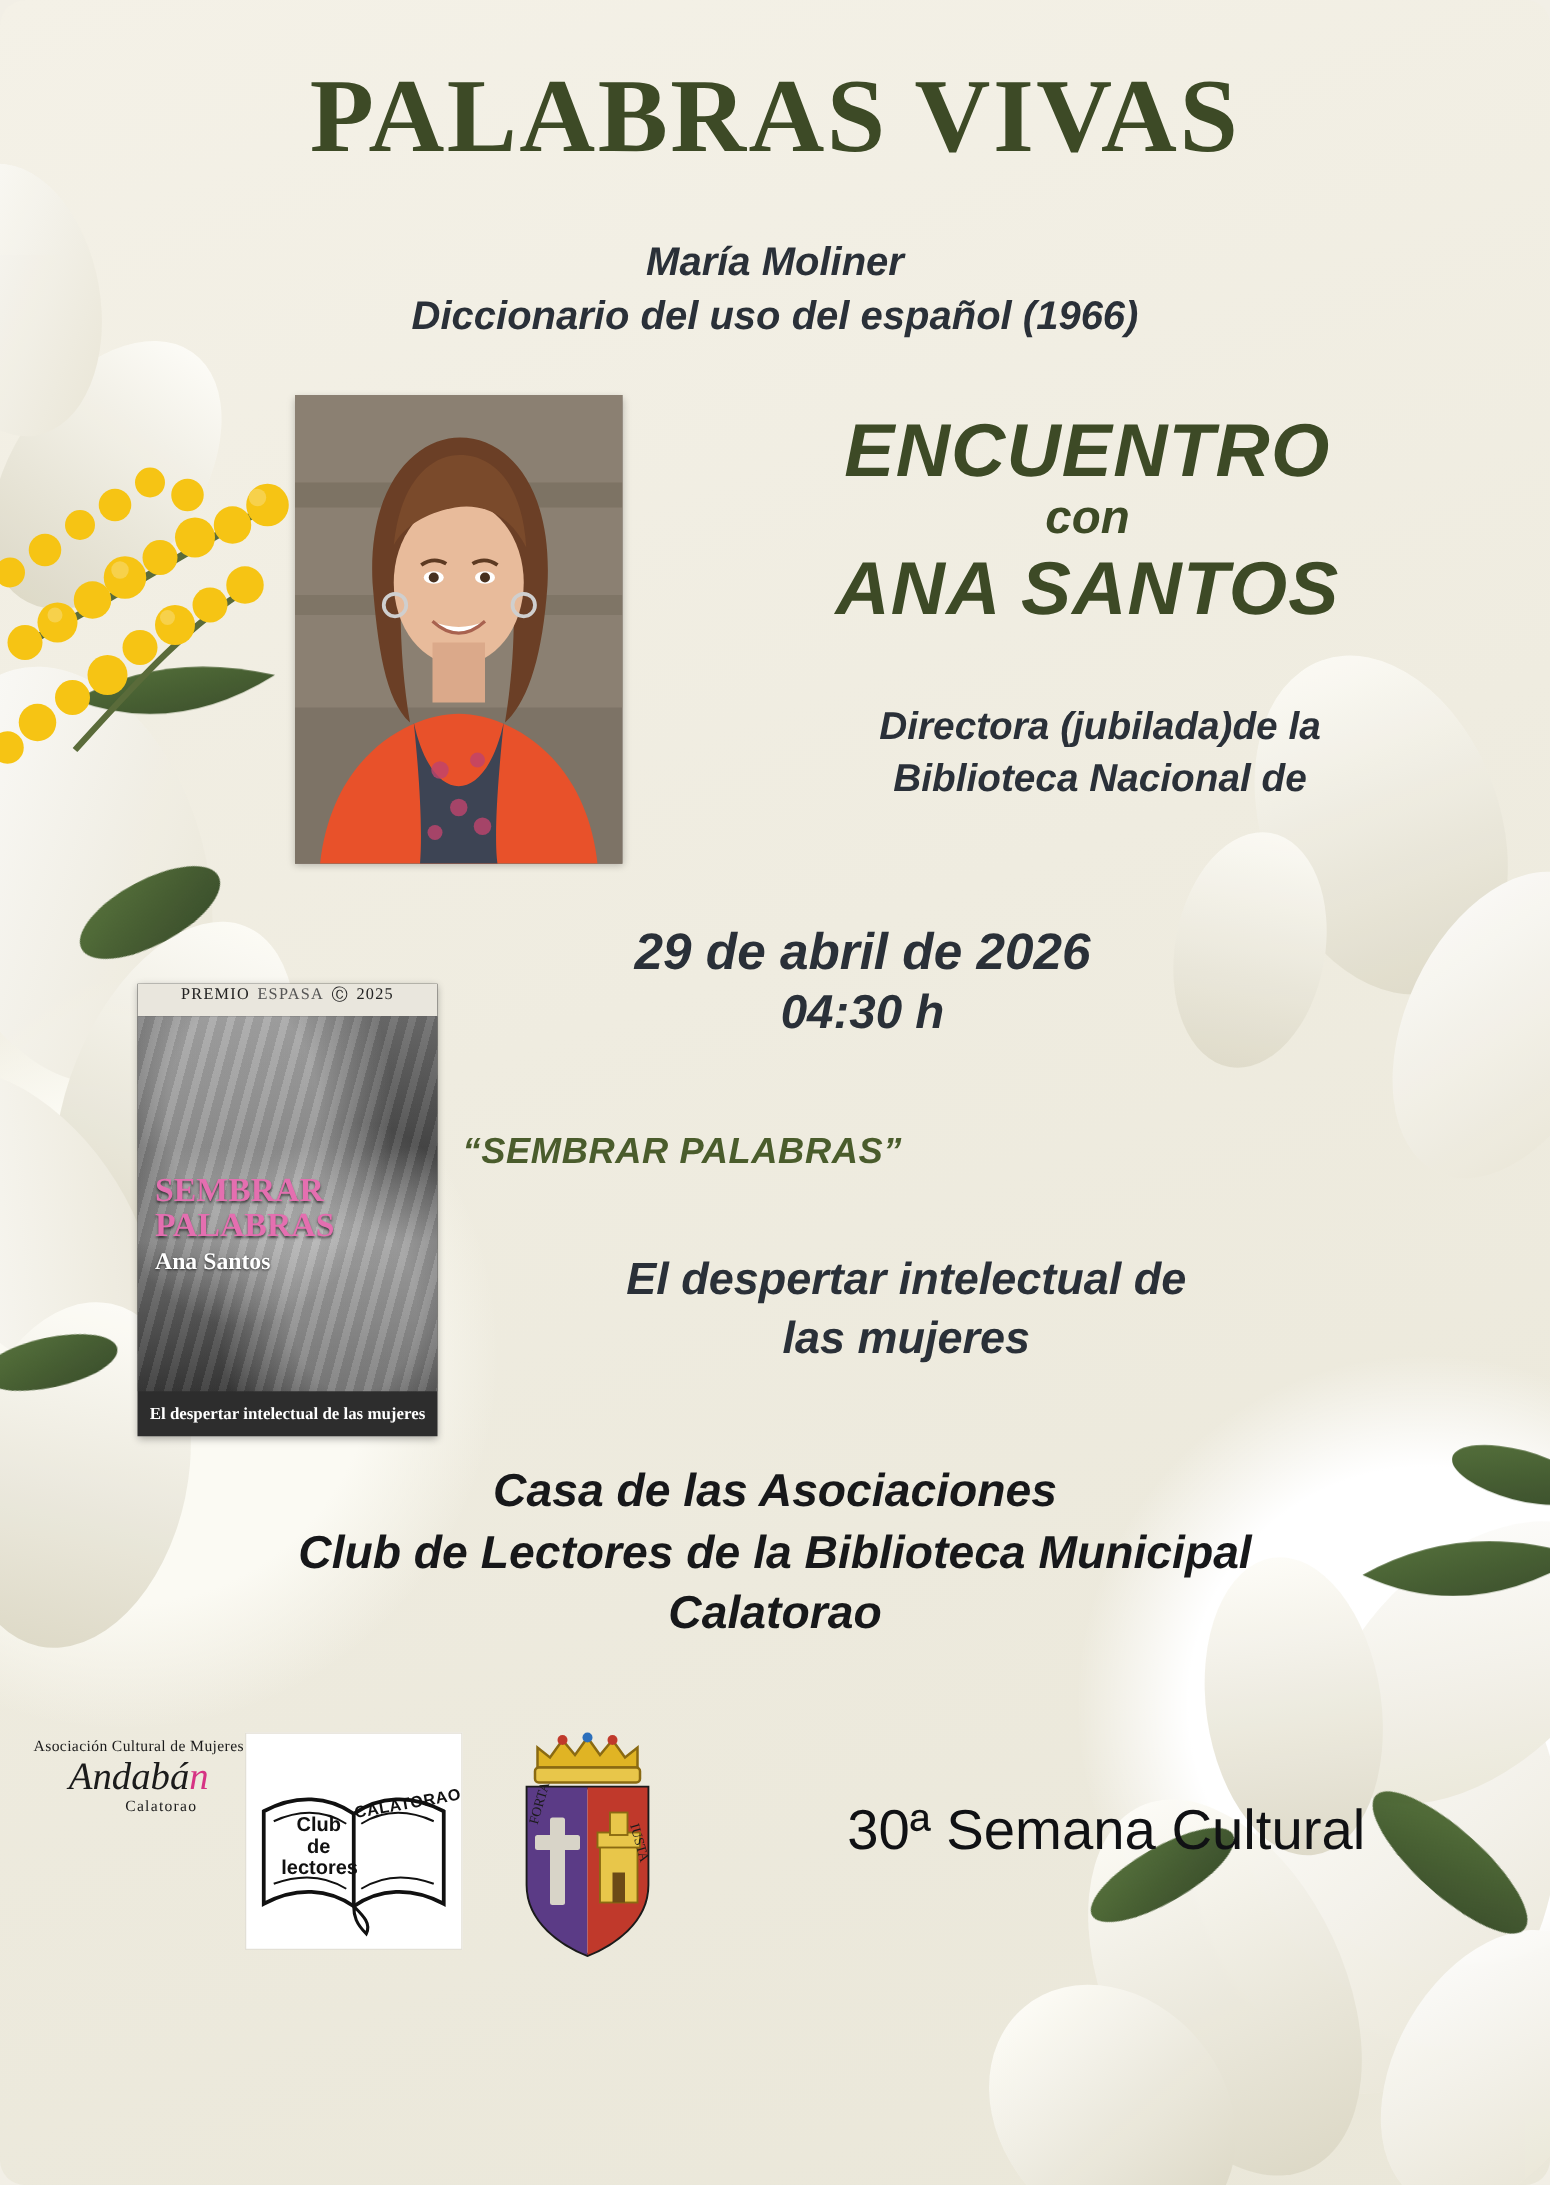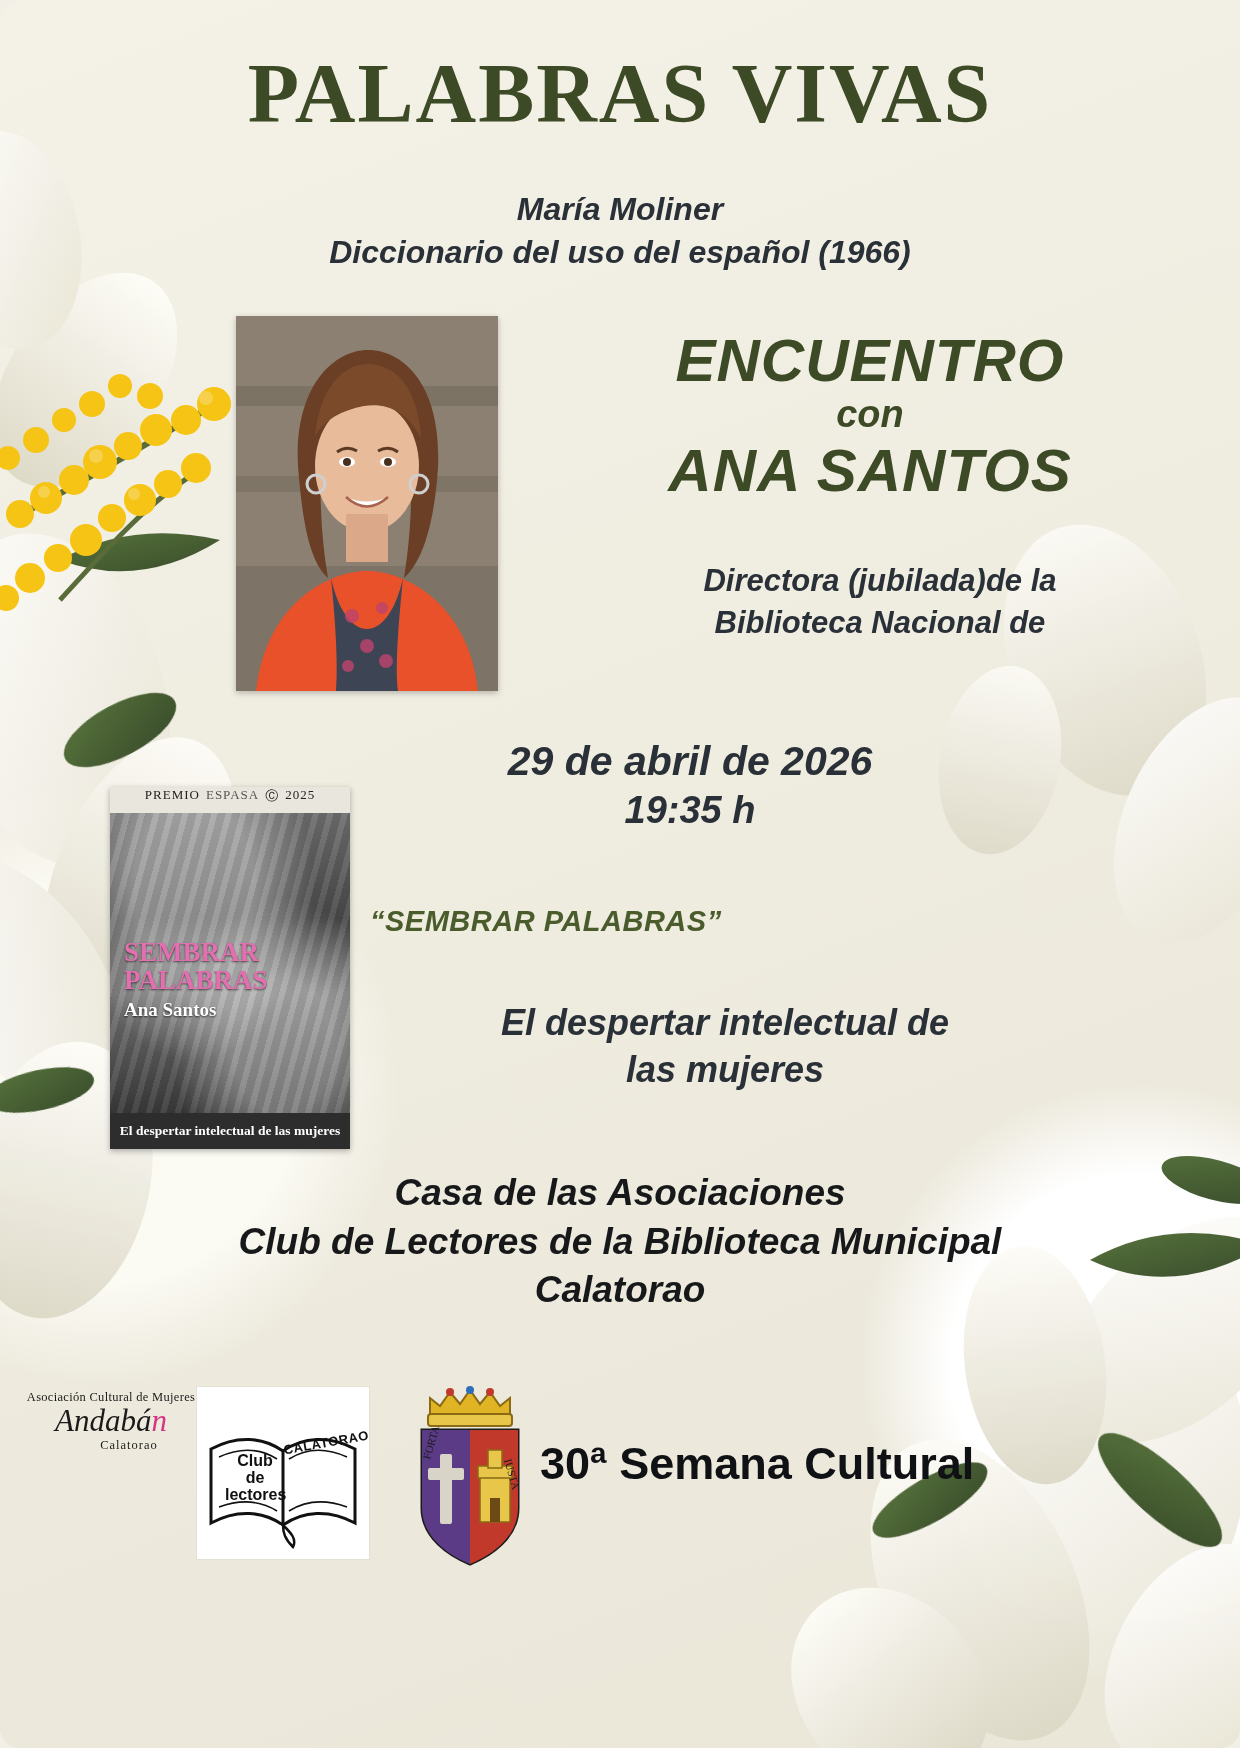--- a/index.html
+++ b/index.html
@@ -333,22 +333,23 @@
     width: 130px;
     height: 200px;
   }
 
   .semana {
     position: absolute;
     left: 540px;
     top: 1438px;
     width: 690px;
     font-size: 45px;
-    font-weight: bold;
+    font-weight: normal;
     color: #101114;
+    text-align: center;
   }
 </style>
 </head>
 <body>
 
 <div id="poster">
 
   <svg class="bg-svg" viewBox="0 0 1240 1748" preserveAspectRatio="none">
     <defs>
       <linearGradient id="petalG" x1="0" y1="0" x2="1" y2="1">
@@ -490,21 +491,21 @@
       <div class="name">ANA SANTOS</div>
     </div>
 
     <div class="role">
       <div>Directora (jubilada)de la</div>
       <div>Biblioteca Nacional de</div>
     </div>
 
     <div class="datetime">
       <div class="date">29 de abril de 2026</div>
-      <div class="time">19:35 h</div>
+      <div class="time">04:30 h</div>
     </div>
 
     <div class="book">
       <div class="band">
         <span>PREMIO</span>
         <span class="espasa">ESPASA</span>
         <span>Ⓒ</span>
         <span>2025</span>
       </div>
       <div class="photo"></div>

